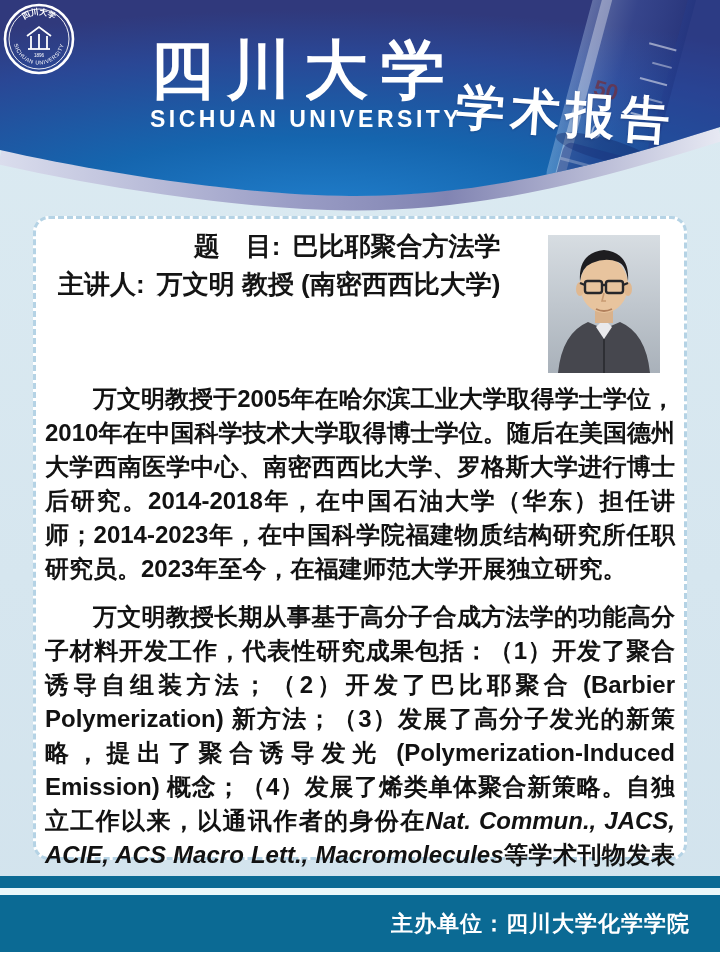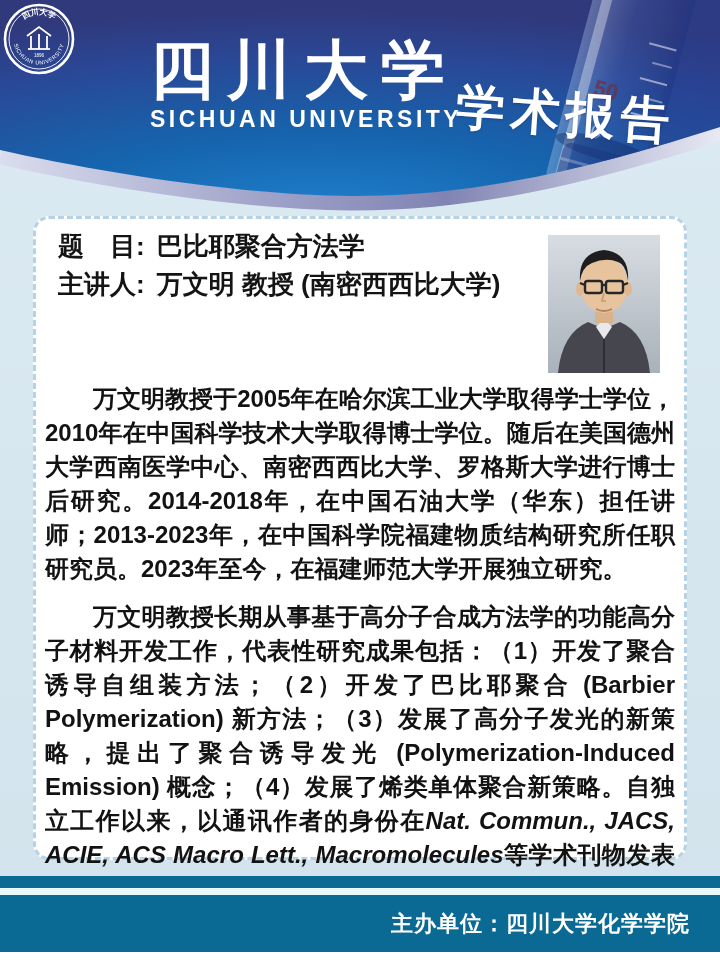--- a/index.html
+++ b/index.html
@@ -28,21 +28,21 @@
     color:#ffffff;font-size:49px;font-weight:900;letter-spacing:6px;
     white-space:nowrap;transform:rotate(4deg);transform-origin:left center;
     text-shadow:0 1px 2px rgba(20,40,90,.35);
   }
   
   .card{
     position:absolute;left:33px;top:216px;width:654px;height:644px;
     background:#ffffff;border:3px dashed #b5d3e5;border-radius:16px;
     box-sizing:border-box;
   }
-  .info{position:absolute;left:22px;top:8px;}
+  .info{position:absolute;left:22px;top:8px;text-align:right;}
   .info-row{height:38px;line-height:38px;font-size:26px;font-weight:700;color:#141414;white-space:nowrap;}
   .info-row .lbl{margin-right:12px;}
   .photo{
     position:absolute;right:24px;top:16px;width:112px;height:138px;
     overflow:hidden;background:#c6ccd3;
   }
   .bio{
     position:absolute;left:9px;right:9px;top:163px;
     color:#121212;font-size:24px;line-height:34px;font-weight:700;
     text-align:justify;
@@ -179,21 +179,21 @@
         <line x1="37" y1="50" x2="32" y2="48"></line>
         <line x1="75" y1="50" x2="80" y2="48"></line>
       </g>
 
       <path d="M56,58 L54,66 L58,66" fill="none" stroke="#c79a72" stroke-width="1.6"></path>
       <path d="M48,74 Q56,78 64,74" fill="none" stroke="#b2805c" stroke-width="1.8"></path>
     </svg>
   </div>
 
   <div class="bio">
-    <p><span>万文明教授于2005年在哈尔滨工业大学取得学士学位，2010年在中国科学技术大学取得博士学位。随后在美国德州大学西南医学中心、南密西西比大学、罗格斯大学进行博士后研究。2014-2018年，在中国石油大学（华东）担任讲师；2013-2023年，在中国科学院福建物质结构研究所任职研究员。2023年至今，在福建师范大学开展独立研究。</span></p>
+    <p><span>万文明教授于2005年在哈尔滨工业大学取得学士学位，2010年在中国科学技术大学取得博士学位。随后在美国德州大学西南医学中心、南密西西比大学、罗格斯大学进行博士后研究。2014-2018年，在中国石油大学（华东）担任讲师；2014-2023年，在中国科学院福建物质结构研究所任职研究员。2023年至今，在福建师范大学开展独立研究。</span></p>
     <p><span>万文明教授长期从事基于高分子合成方法学的功能高分子材料开发工作，代表性研究成果包括：（1）开发了聚合诱导自组装方法；（2）开发了巴比耶聚合 (Barbier Polymerization) 新方法；（3）发展了高分子发光的新策略，提出了聚合诱导发光 (Polymerization-Induced Emission) 概念；（4）发展了烯类单体聚合新策略。自独立工作以来，以通讯作者的身份在</span><i>Nat. Commun., JACS, ACIE, ACS Macro Lett., Macromolecules</i><span>等学术刊物发表研究论文50多篇。万文明教授于2022年被</span><i>Polym. Chem.</i><span>杂志选为Emerging Investigator；同年被中科院选为基础原创类特聘骨干；现为国家自然科学基金优秀青年科学基金项目和面上项目的评审专家。</span></p>
   </div>
 </div>
 
 <div class="stripe-a"></div>
 <div class="stripe-b"></div>
 <div class="foot-band">
   <span>主办单位：四川大学化学学院</span>
 </div>
 <div class="foot-bottom"></div>

